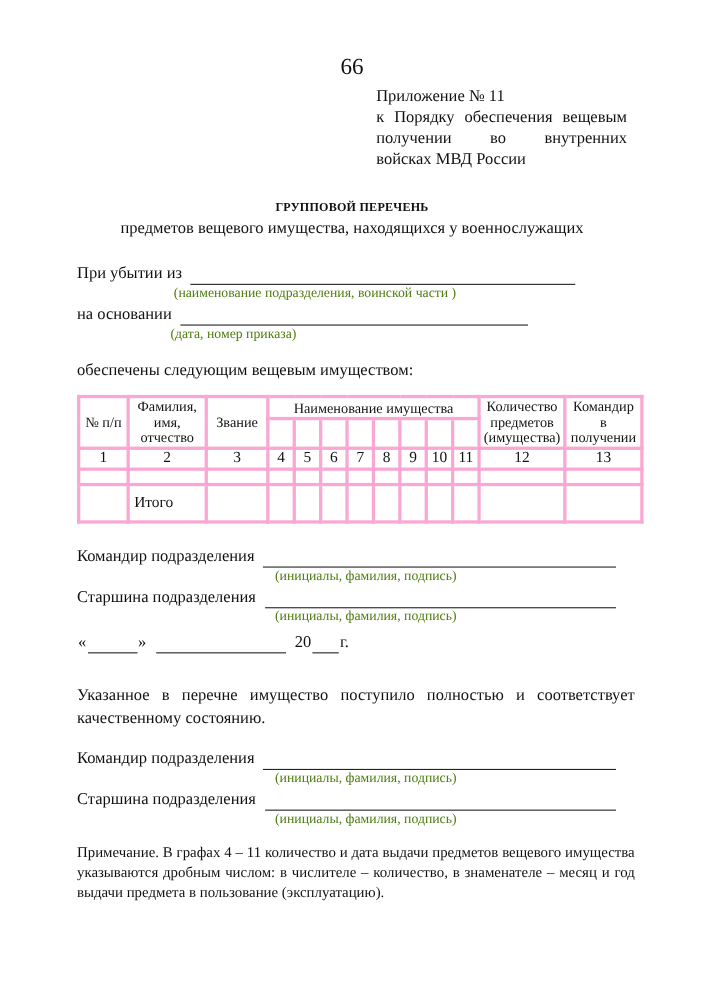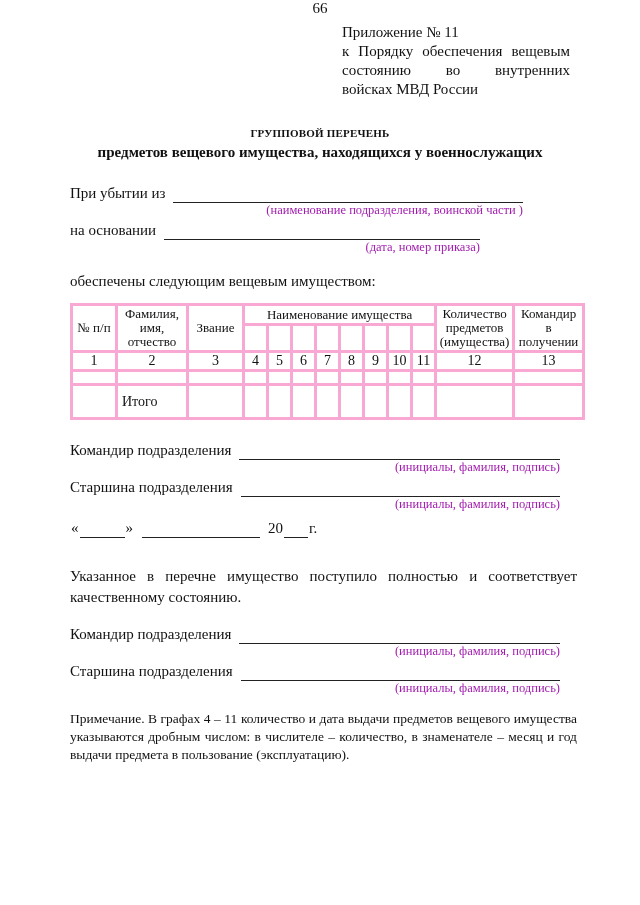--- a/index.html
+++ b/index.html
@@ -5,39 +5,39 @@
   * { margin:0; padding:0; box-sizing:border-box; }
   html,body { background:#fff; }
   body {
     width:640px; height:905px;
     font-family:"Liberation Serif","DejaVu Serif",serif;
     color:#111;
     overflow:hidden;
   }
   .page { position:relative; width:640px; height:905px; background:#fff; }
 
-  .page-number { text-align:center; font-size:15px; }
+  .page-number { padding-top:48px; text-align:center; font-size:21px; }
 
   .appendix {
     margin:6px 0 0 342px; width:228px;
     font-size:15px; line-height:19px;
   }
   .appendix .just { text-align:justify; text-align-last:justify; }
 
   .title-block { margin-top:28px; text-align:center; }
   .title-main { font-size:11px; font-weight:bold; letter-spacing:.2px; }
-  .title-sub  { font-size:15px; font-weight:bold; margin-top:5px; }
+  .title-sub  { font-size:15px; font-weight:normal; margin-top:5px; }
 
   .content { margin:0 63px 0 70px; } 
 
   .form-row { display:flex; align-items:flex-end; font-size:15px; line-height:20px; }
   .form-row .label { white-space:nowrap; }
   .fill-line { flex:1; border-bottom:1px solid #222; height:18px; margin-left:8px; }
 
-  .caption { font-size:12.5px; line-height:14px; text-align:right; color:#a21caf; }
+  .caption { font-size:12.5px; line-height:14px; text-align:left; color:#4d7c0f; }
 
   .row-departure { margin-top:22px; }
   .row-departure .fill-line { margin-right:54px; }
   .cap-departure { margin-left:88px; margin-right:54px; }
 
   .row-basis { margin-top:3px; }
   .row-basis .fill-line { margin-right:97px; }
   .cap-basis { margin-left:85px; margin-right:97px; }
 
   .provided { margin-top:19px; font-size:15px; }
@@ -83,21 +83,21 @@
 </head>
 <body>
 
 <div class="page">
 
   <div class="page-number">66</div>
 
   <div class="appendix">
     <div>Приложение № 11</div>
     <div class="just">к Порядку обеспечения вещевым</div>
-    <div class="just">состоянию во внутренних</div>
+    <div class="just">получении во внутренних</div>
     <div>войсках МВД России</div>
   </div>
 
   <div class="title-block">
     <div class="title-main">ГРУППОВОЙ ПЕРЕЧЕНЬ</div>
     <div class="title-sub">предметов вещевого имущества, находящихся у военнослужащих</div>
   </div>
 
   <div class="content">
 

